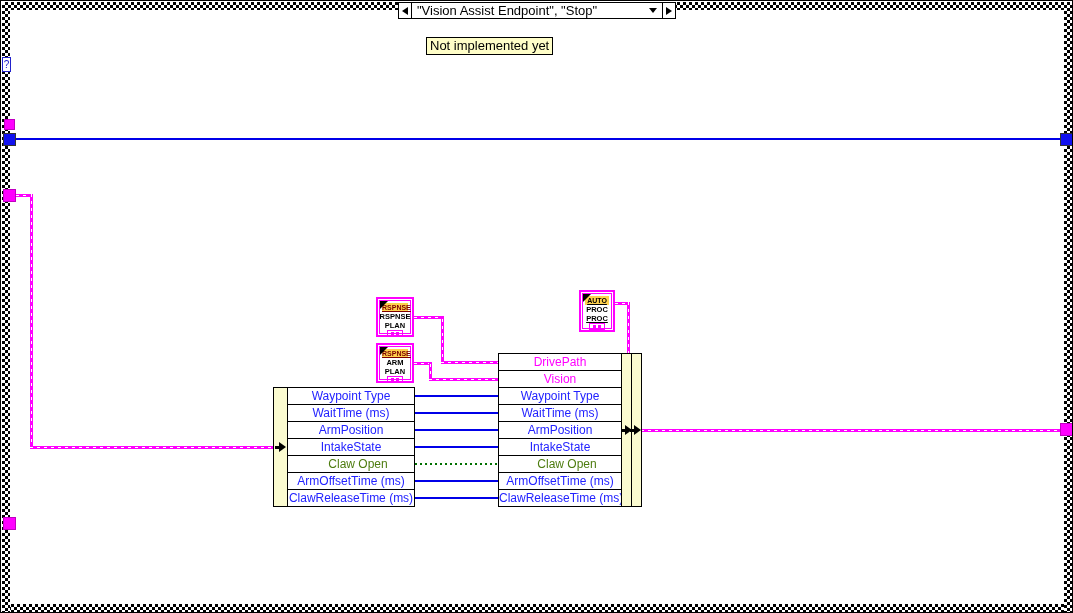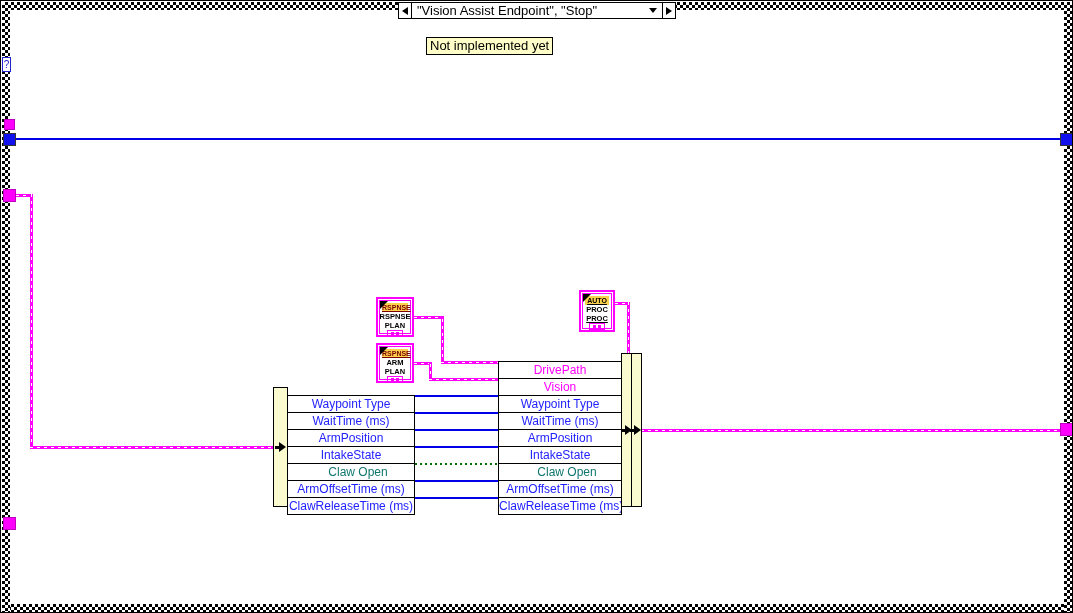--- a/index.html
+++ b/index.html
@@ -53,23 +53,23 @@
   .banner.blk{color:#000;}
   .cline{font-size:7.5px;font-weight:bold;color:#000;text-align:center;line-height:9px;}
   .cline.u{text-decoration:underline;}
   .cl-glyph{width:16px;height:7px;border:1px solid #ff00ff;margin:0 auto;display:flex;gap:2px;align-items:center;justify-content:center;}
   .cl-glyph span{display:block;width:3px;height:3px;background:#ff00ff;}
 
   
   .ycol{position:absolute;background:#fbfbd0;border:1px solid #000;z-index:4;}
   .rows{position:absolute;z-index:4;}
   .frow{height:18px;margin-top:-1px;border:1px solid #000;background:#fff;font-size:12px;text-align:center;line-height:16px;white-space:nowrap;overflow:hidden;}
-  .frow:first-child{margin-top:8px;}
+  .frow:first-child{margin-top:0;}
   .t-numeric{color:#2222ff;}
-  .t-boolean{color:#0f766e;padding-left:14px;}
+  .t-boolean{color:#4d7c0f;padding-left:14px;}
   .t-cluster{color:#ff00ff;}
 
   
   .warrow{position:absolute;width:12px;height:10px;z-index:6;}
   .warrow::before{content:"";position:absolute;left:0;top:4px;width:5px;height:3px;background:#000;}
   .warrow::after{content:"";position:absolute;left:4px;top:0;width:0;height:0;border-left:7px solid #000;border-top:5px solid transparent;border-bottom:5px solid transparent;}
 </style>
 </head>
 <body>
 

